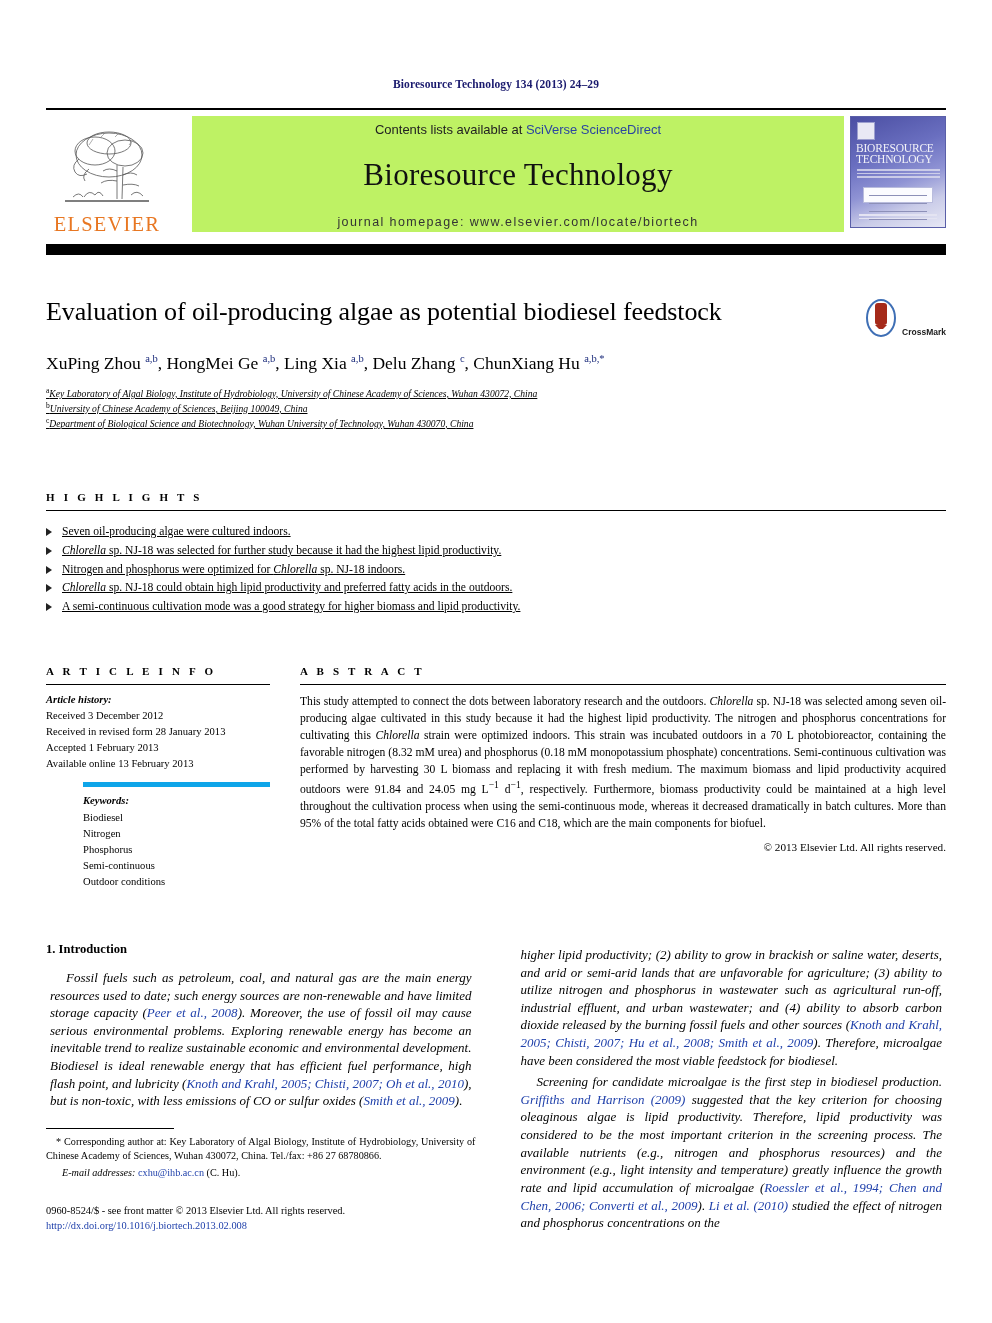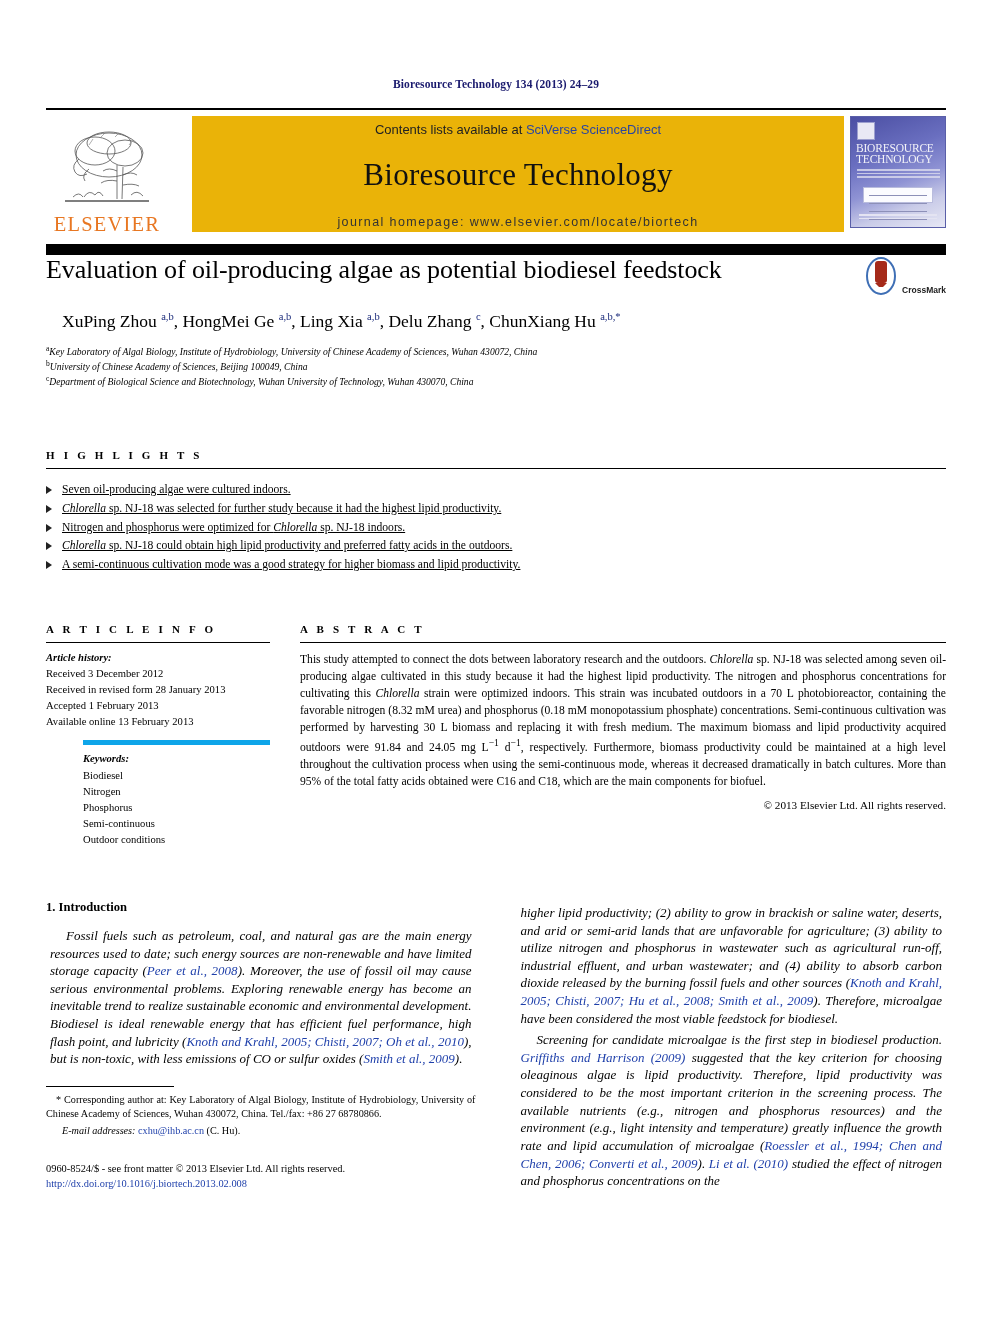--- a/index.html
+++ b/index.html
@@ -63,21 +63,21 @@
   .elsevier-word {
     font-family: "Liberation Serif", serif;
     font-size: 20.5px;
     letter-spacing: 1.2px;
     color: #E87722;
     line-height: 1;
     margin-top: 1px;
   }
   .journal-band {
     flex: 1 1 auto;
-    background: #eab308;
+    background: #bef264;
     margin: 6px 6px 6px 24px;
     display: flex;
     flex-direction: column;
     justify-content: center;
     align-items: center;
     box-sizing: border-box;
   }
   .contents-line {
     font-family: "Liberation Sans", sans-serif;
     font-size: 13px;
@@ -146,20 +146,21 @@
   .black-bar {
     height: 11px;
     background: #000;
     margin-top: 6px;
   }
 
   
   .title-row {
     display: flex;
     align-items: flex-start;
+    margin-top: 42px;
   }
   .paper-title {
     font-size: 26px;
     font-weight: normal;
     line-height: 1.18;
     margin: 0;
     flex: 1 1 auto;
     letter-spacing: -0.1px;
   }
   .crossmark {
@@ -174,29 +175,30 @@
     margin-right: 4px;
   }
   .cm-label {
     font-family: "Liberation Sans", sans-serif;
     font-size: 8.5px;
     font-weight: bold;
     color: #222;
   }
   .authors {
     font-size: 17.5px;
-    margin: 15px 0 0 16px;
+    margin: 15px 0 0 0;
     line-height: 1.3;
   }
   .authors sup { font-size: 10.5px; color:#1a2a7a; }
   .affiliations {
     margin-top: 11px;
     font-size: 9.6px;
     font-style: italic;
     line-height: 1.45;
+    text-decoration: underline;
   }
   .affiliations div sup { font-style: normal; font-size: 7.5px; }
 
   
   .sec-heading {
     font-size: 11px;
     font-weight: bold;
     letter-spacing: 3.2px;
     margin-top: 60px;
   }

